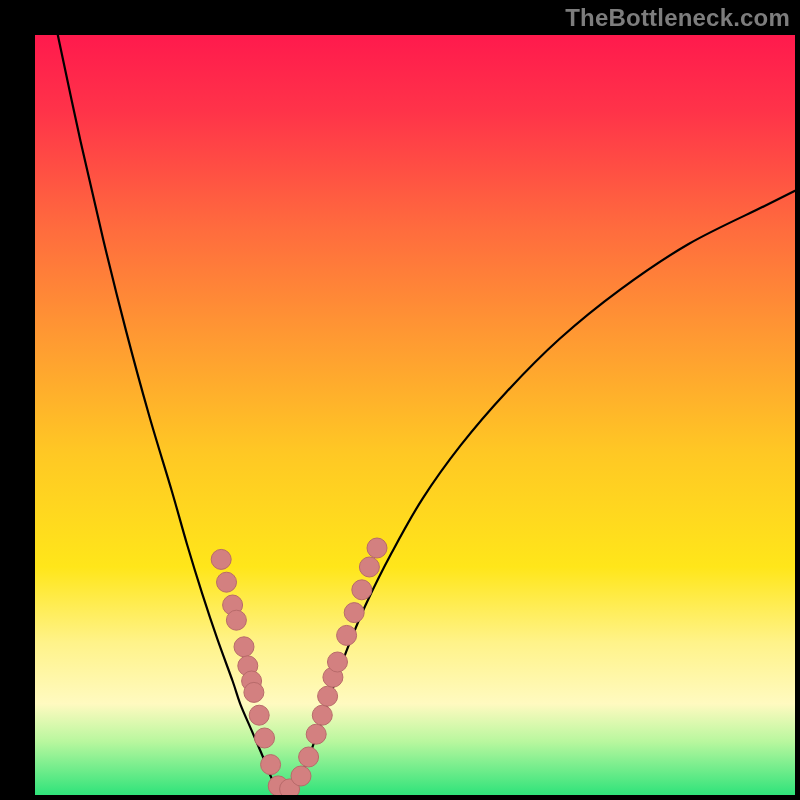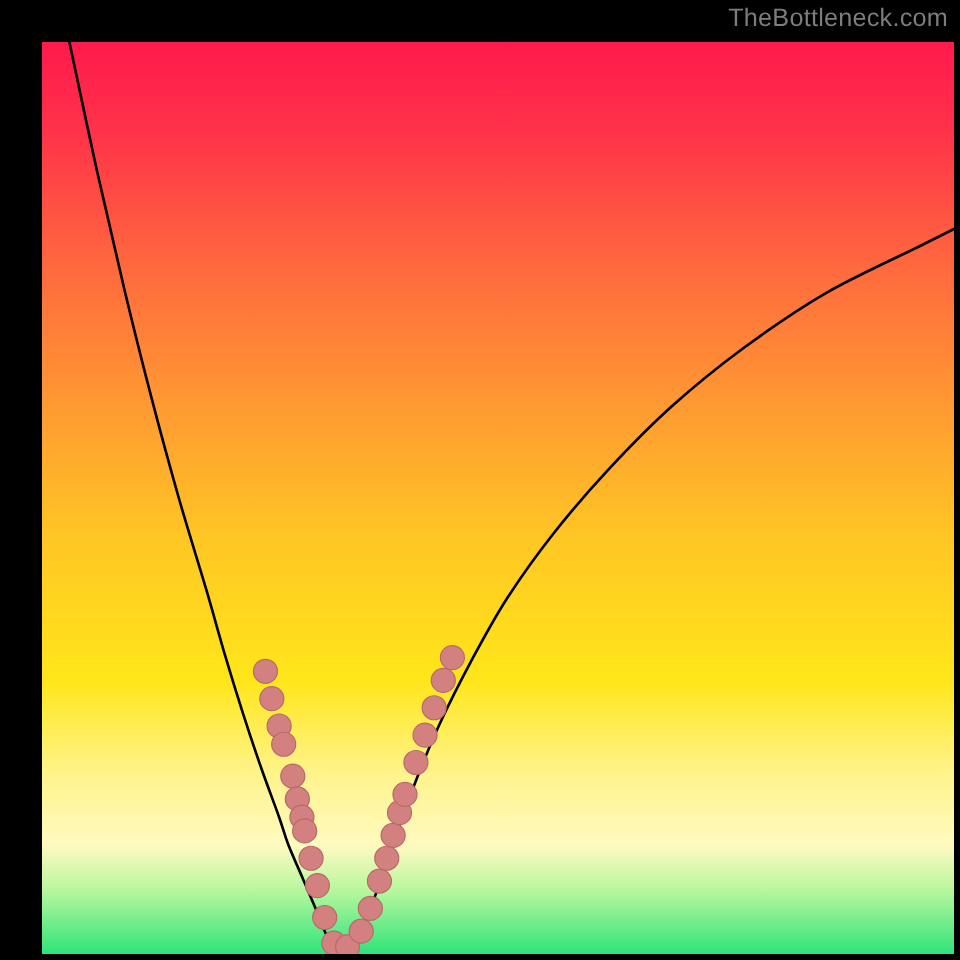--- a/index.html
+++ b/index.html
@@ -19,22 +19,22 @@
   }
   svg.chart {
     position: absolute;
     left: 0;
     top: 0;
   }
   .watermark {
     position: absolute;
     top: 4px;
     right: 10px;
-    font-size: 21px;
-    font-weight: 400;
+    font-size: 24px;
+    font-weight: 700;
     color: #7d7d7d;
     letter-spacing: 0.2px;
     user-select: none;
   }
 </style>
 </head>
 <body>
 
 <div class="frame">
 

